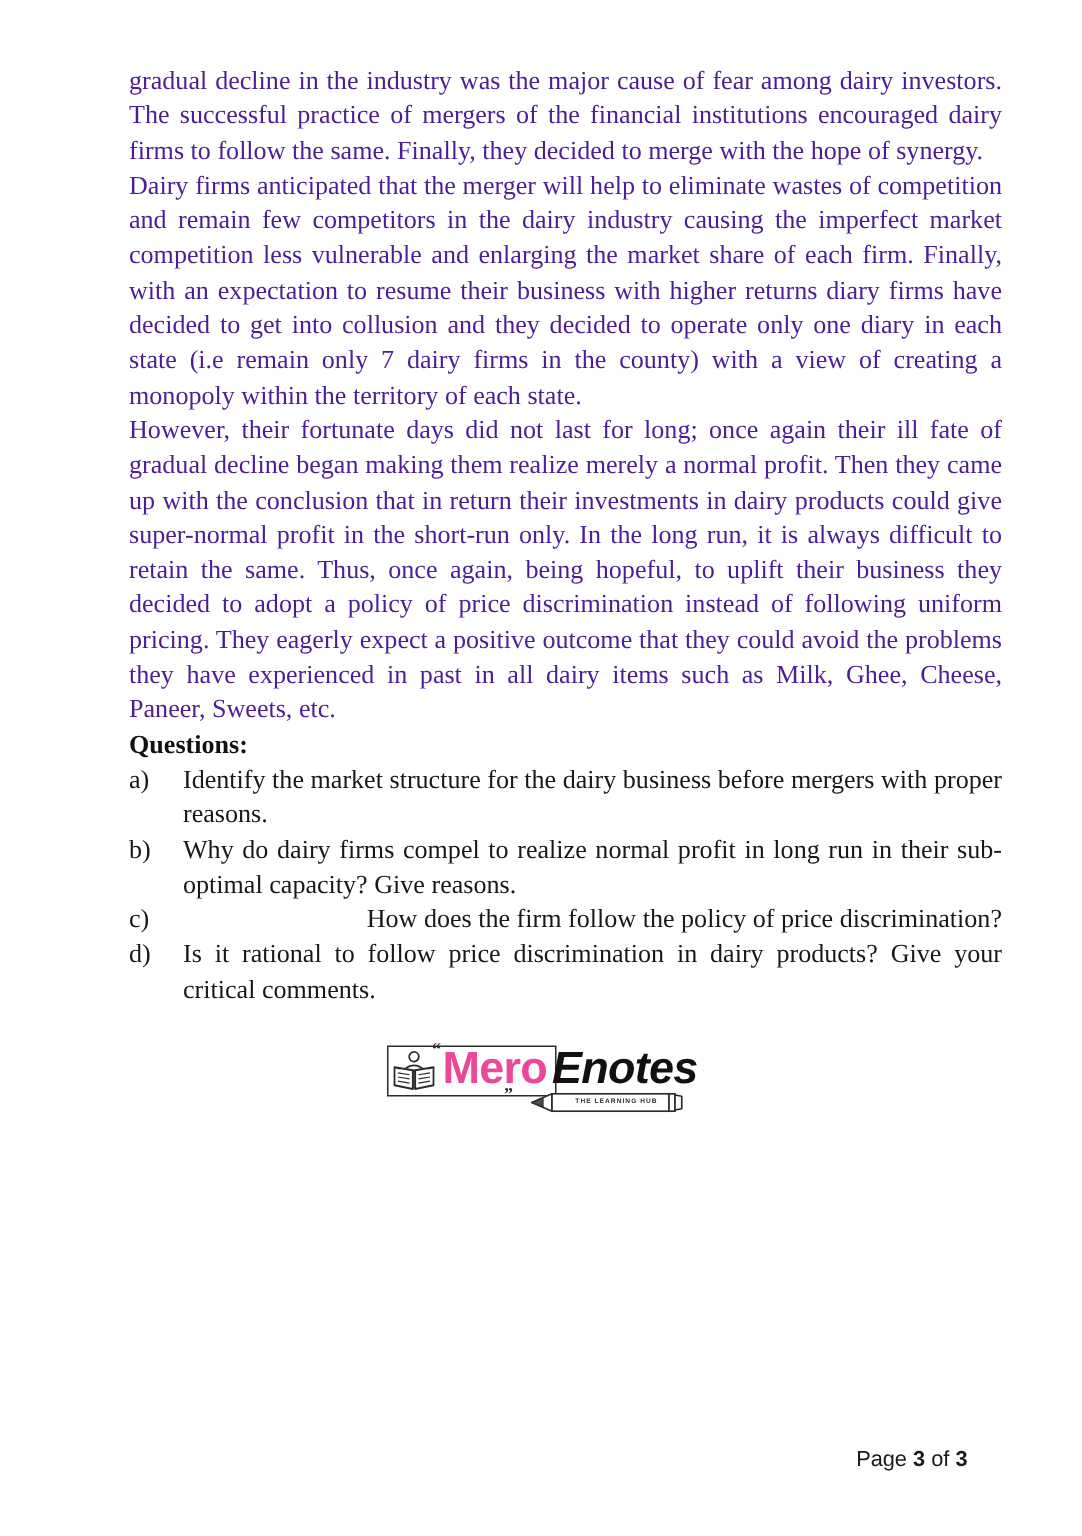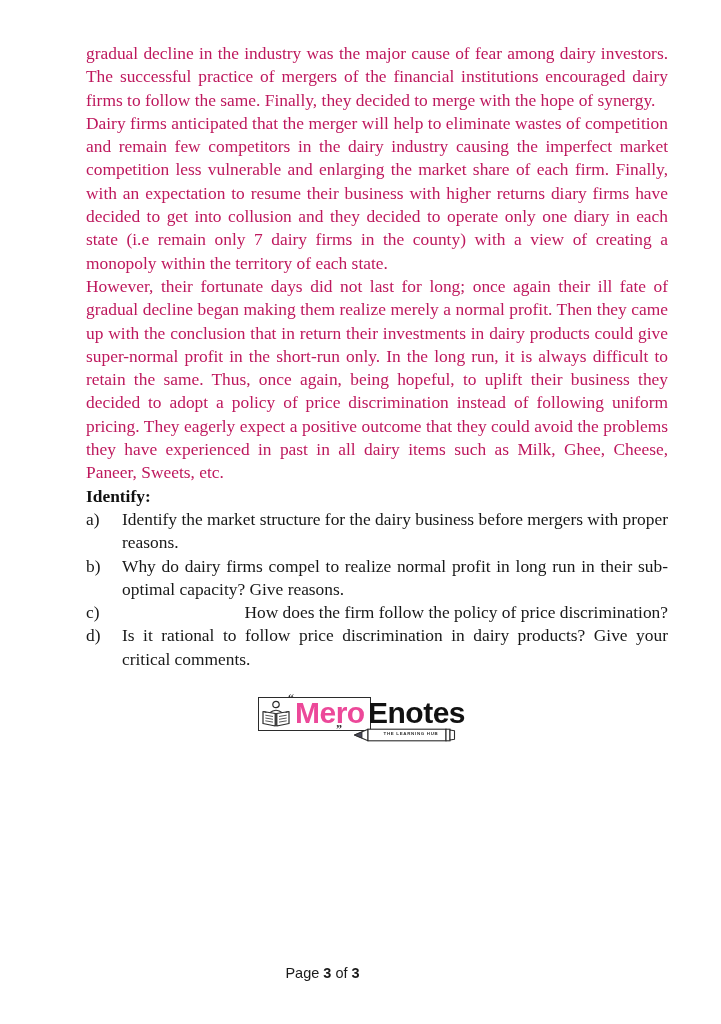--- a/index.html
+++ b/index.html
@@ -30,21 +30,21 @@
     top: 42px;
     width: 582px;
   }
 
   p.para {
     margin: 0;
     text-align: justify;
     text-justify: inter-word;
     font-size: 17.4px;
     line-height: 23.3px;
-    color: #be185d;
+    color: #4c1d95;
     hyphens: none;
   }
 
   .heading {
     margin: 0;
     font-size: 17.4px;
     line-height: 23.3px;
     font-weight: bold;
     color: #111111;
   }
@@ -138,20 +138,21 @@
   .logo-enotes {
     position: absolute;
     left: 112px;
     top: 2px;
     font-family: "Liberation Sans", sans-serif;
     font-weight: bold;
     font-size: 30px;
     line-height: 34px;
     color: #111111;
     letter-spacing: -0.5px;
+    font-style: italic;
   }
   .pencil {
     position: absolute;
     left: 98px;
     top: 33px;
     width: 102px;
     height: 16px;
   }
   .pencil-tagline {
     position: absolute;
@@ -166,39 +167,39 @@
     color: #2b2b2b;
     text-align: center;
   }
 
   
   .footer {
     position: absolute;
     left: 0;
     top: 965px;
     width: 645px;
-    text-align: center;
+    text-align: right;
     font-family: "Liberation Sans", sans-serif;
     font-size: 14.5px;
     color: #1a1a1a;
   }
   .footer b { font-weight: bold; }
 </style>
 </head>
 <body>
 
 <div class="page">
 
   <div class="content">
 
     <p class="para">gradual decline in the industry was the major cause of fear among dairy investors. The successful practice of mergers of the financial institutions encouraged dairy firms to follow the same. Finally, they decided to merge with the hope of synergy.</p>
     <p class="para">Dairy firms anticipated that the merger will help to eliminate wastes of competition and remain few competitors in the dairy industry causing the imperfect market competition less vulnerable and enlarging the market share of each firm. Finally, with an expectation to resume their business with higher returns diary firms have decided to get into collusion and they decided to operate only one diary in each state (i.e remain only 7 dairy firms in the county) with a view of creating a monopoly within the territory of each state.</p>
     <p class="para">However, their fortunate days did not last for long; once again their ill fate of gradual decline began making them realize merely a normal profit. Then they came up with the conclusion that in return their investments in dairy products could give super-normal profit in the short-run only. In the long run, it is always difficult to retain the same. Thus, once again, being hopeful, to uplift their business they decided to adopt a policy of price discrimination instead of following uniform pricing. They eagerly expect a positive outcome that they could avoid the problems they have experienced in past in all dairy items such as Milk, Ghee, Cheese, Paneer, Sweets, etc.</p>
 
-    <div class="heading">Identify:</div>
+    <div class="heading">Questions:</div>
 
     <ol class="questions">
       <li>
         <span class="marker">a)</span>
         <span class="qtext">Identify the market structure for the dairy business before mergers with proper reasons.</span>
       </li>
       <li>
         <span class="marker">b)</span>
         <span class="qtext">Why do dairy firms compel to realize normal profit in long run in their sub-optimal capacity? Give reasons.</span>
       </li>

